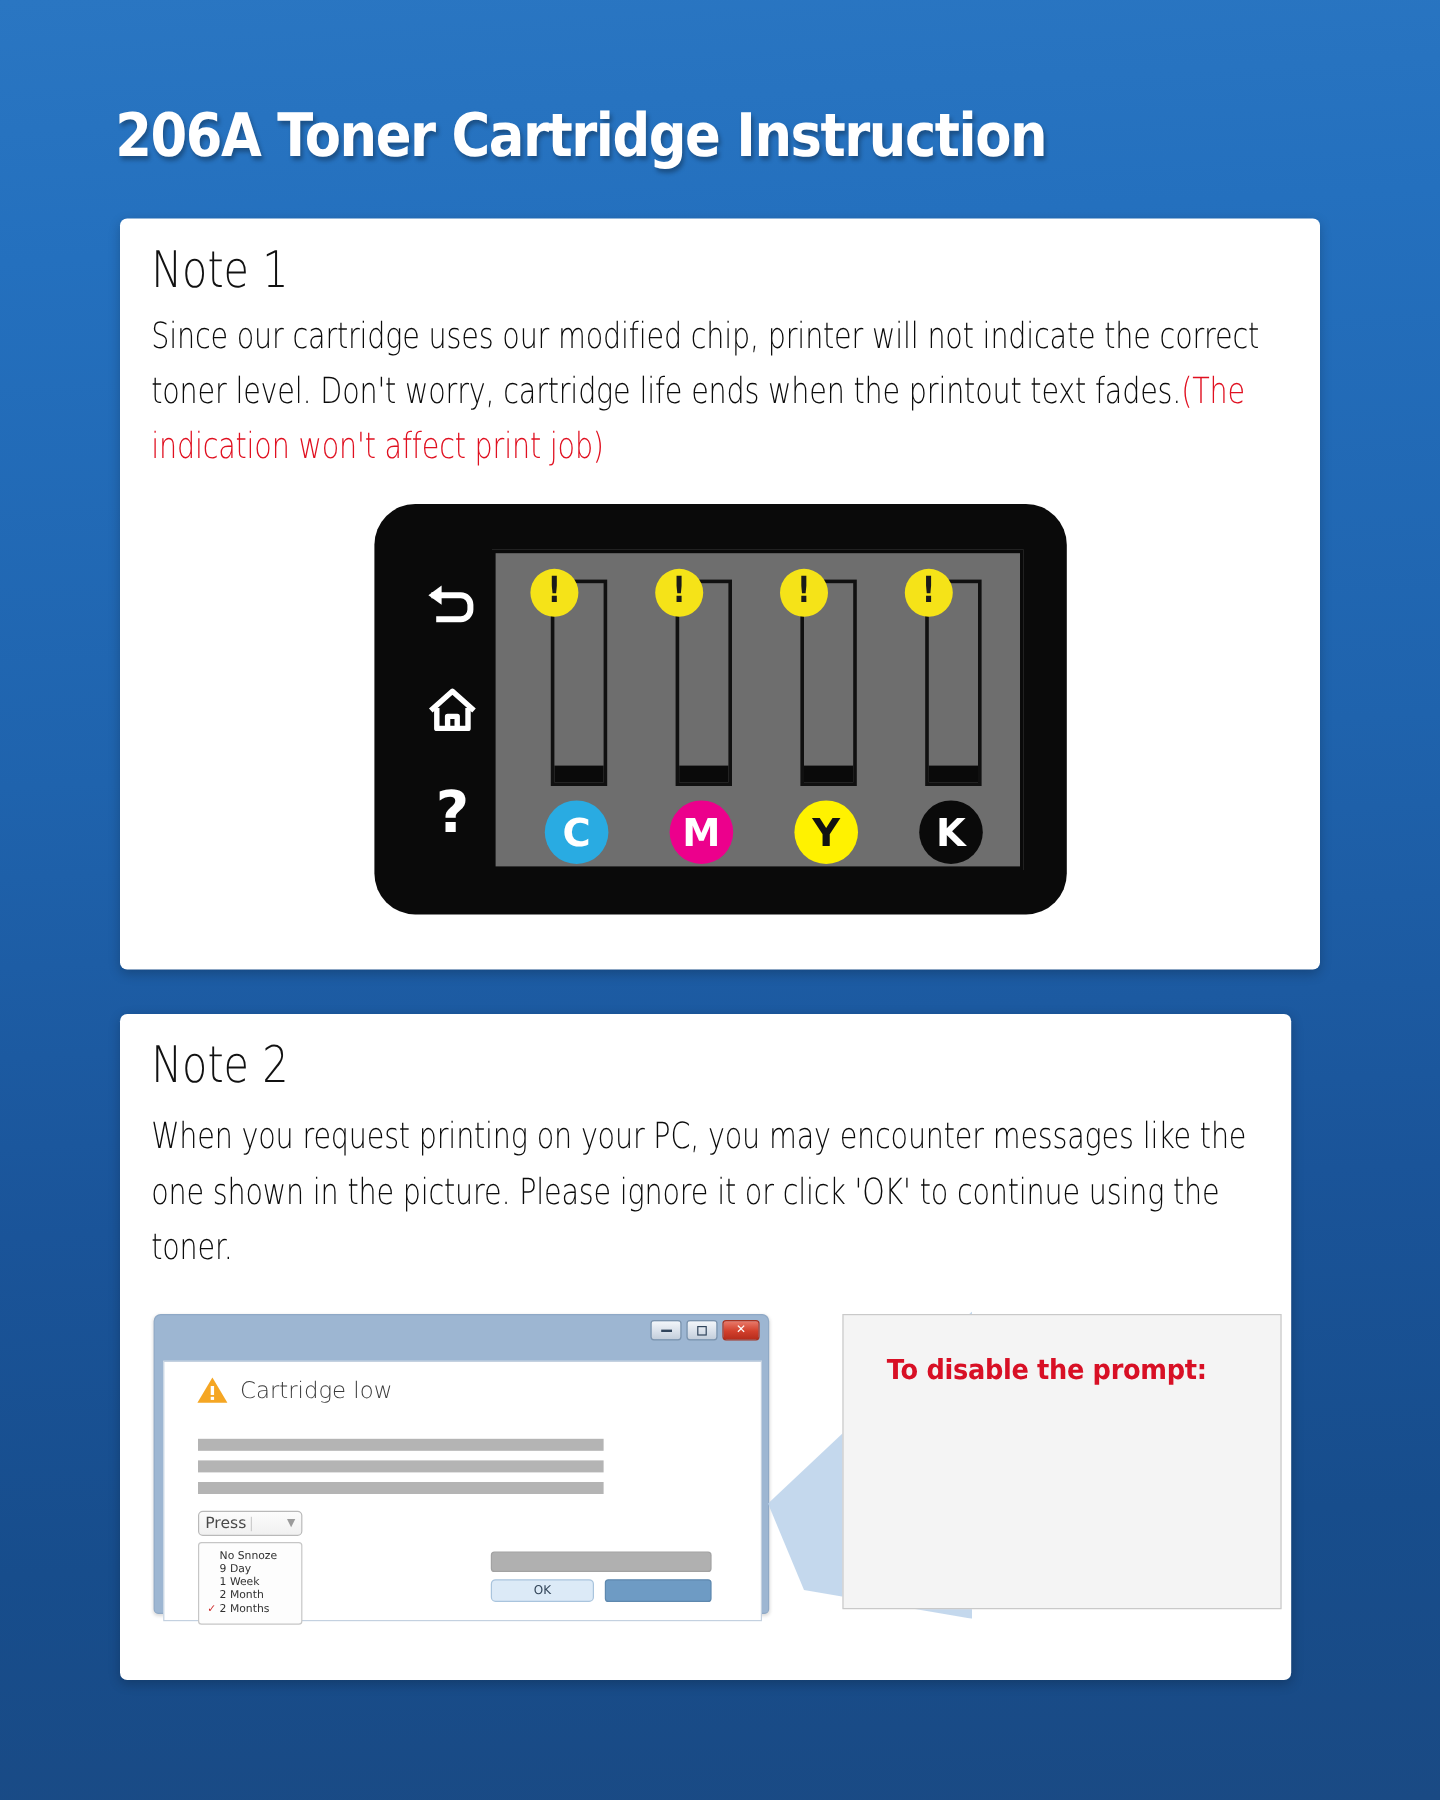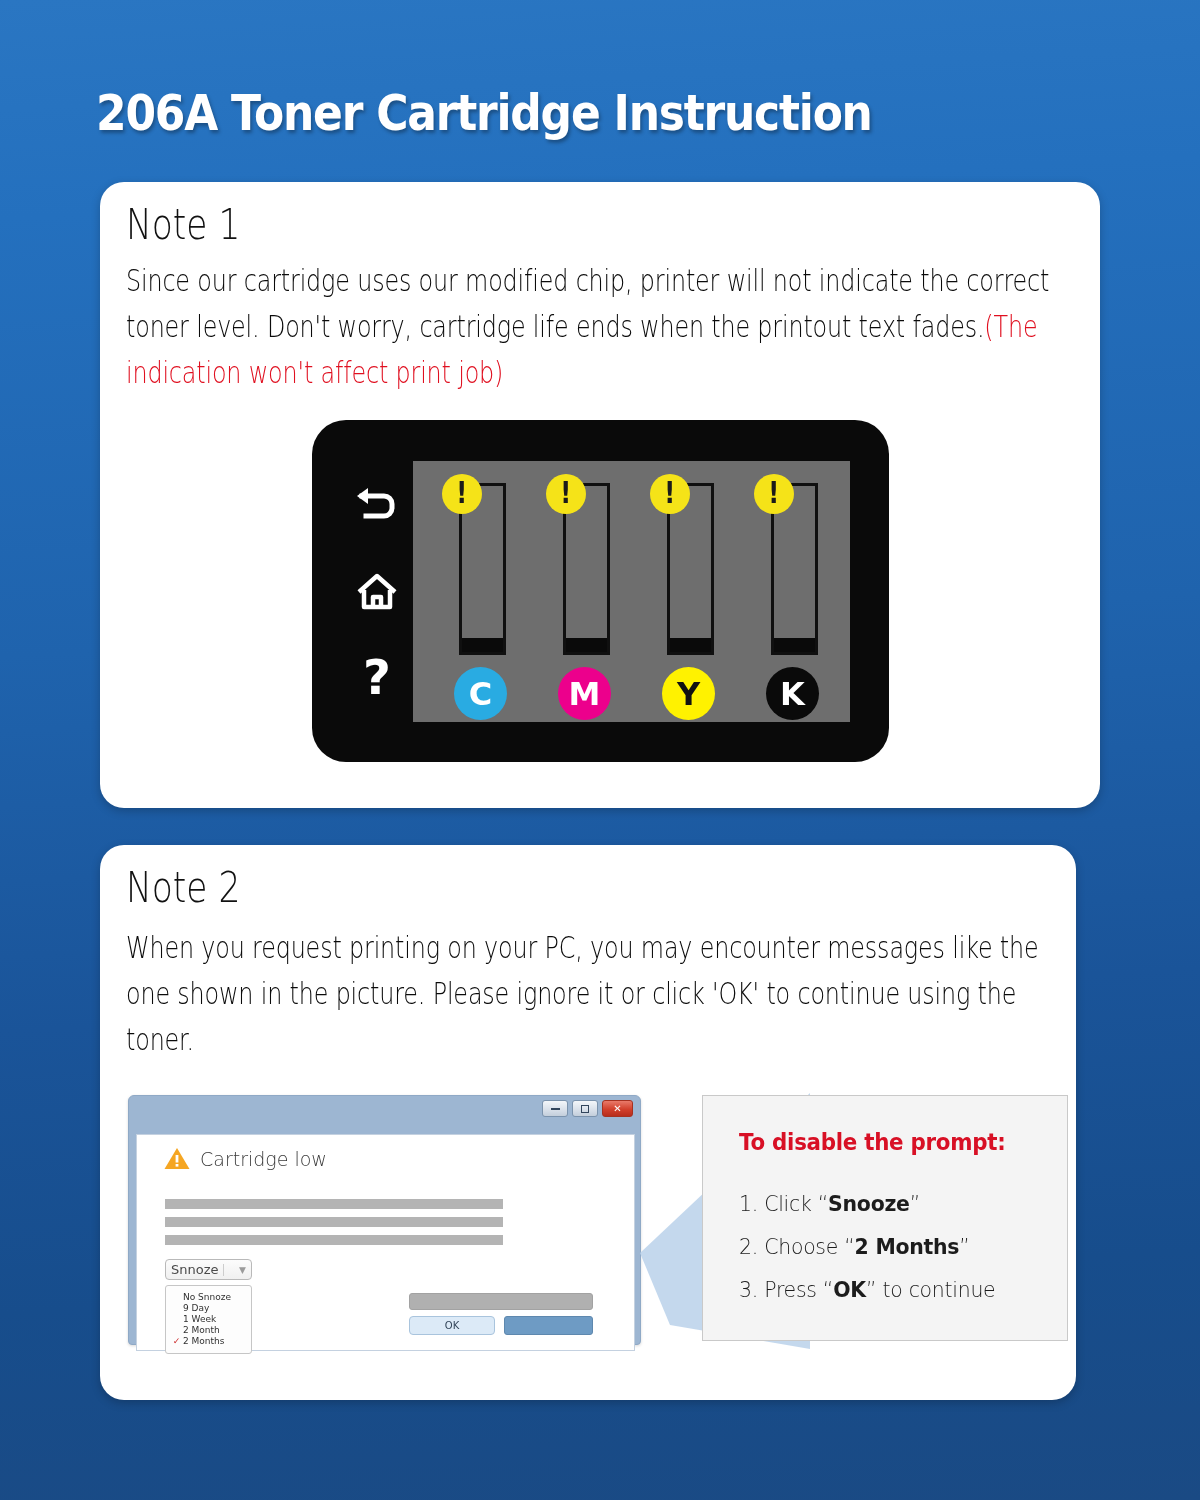--- a/index.html
+++ b/index.html
@@ -39,21 +39,21 @@
     text-shadow: 2px 3px 4px rgba(0,0,0,0.30);
     white-space: nowrap;
     transform: scaleX(0.88);
     transform-origin: left center;
   }
 
   
   .card {
     position: absolute;
     background: #ffffff;
-    border-radius: 24px;
+    border-radius: 6px;
     box-shadow: 0 3px 10px rgba(0,0,0,0.22);
   }
   #card-note1 { left: 100px; top: 182px; width: 1000px; height: 626px; }
   #card-note2 { left: 100px; top: 845px; width: 976px; height: 555px; }
 
   .note-heading {
     position: absolute;
     left: 26px;
     top: 18px;
     font-family: "DejaVu Sans", sans-serif;
@@ -511,21 +511,21 @@
             </svg>
           </span>
           <span class="dlg-title">Cartridge low</span>
         </div>
 
         <div class="placeholder-bar" style="top:64px"></div>
         <div class="placeholder-bar" style="top:82px"></div>
         <div class="placeholder-bar" style="top:100px"></div>
 
         <div class="select-box">
-          <span>Snnoze</span>
+          <span>Press</span>
           <i class="divider"></i>
           <span class="caret">▼</span>
         </div>
 
         <div class="option-list">
             <div class="option-row">
               <span class="option-check"></span>
               <span>No Snnoze</span>
             </div>
             <div class="option-row">
@@ -553,21 +553,16 @@
     </div>
 
     <div class="wedge">
       <svg viewBox="0 0 170 256" width="170" height="256" preserveAspectRatio="none" aria-hidden="true">
         <polygon points="0,160 170,0 170,256 30,232" fill="#bcd3ea" opacity="0.88"></polygon>
       </svg>
     </div>
 
     <div class="callout">
       <div class="callout-title">To disable the prompt:</div>
-      <div class="steps">
-          <div class="step"><span>1. </span><span>Click “</span><b>Snooze</b><span>”</span></div>
-          <div class="step"><span>2. </span><span>Choose “</span><b>2 Months</b><span>”</span></div>
-          <div class="step"><span>3. </span><span>Press “</span><b>OK</b><span>” to continue</span></div>
-        </div>
     </div>
   </div>
 
 </div>
 
 </body></html>

